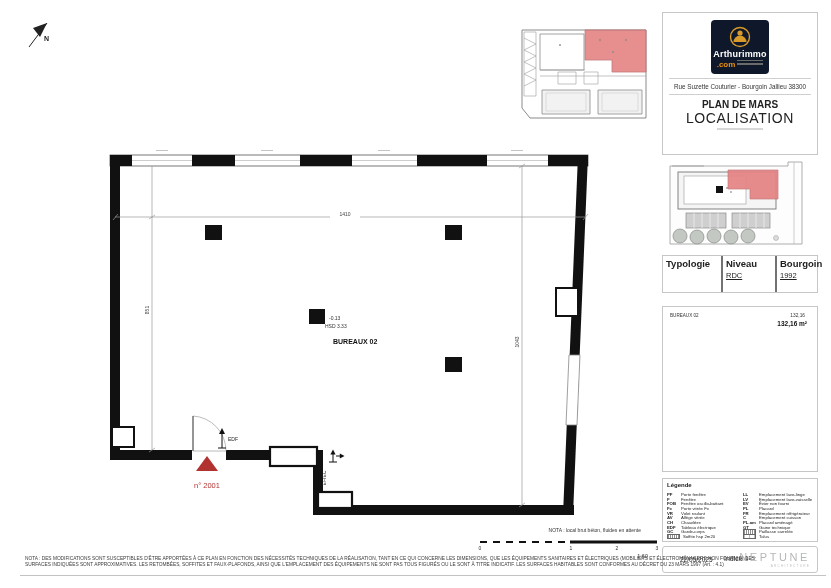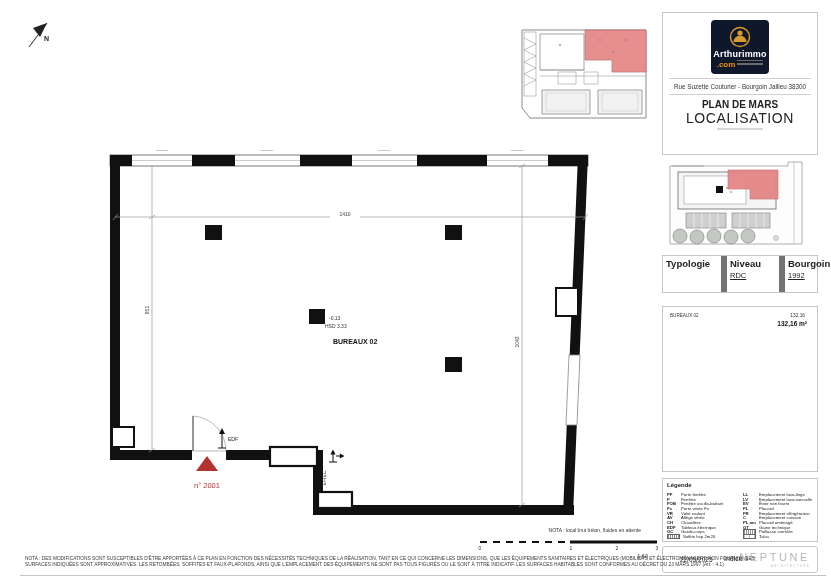--- a/index.html
+++ b/index.html
@@ -23,21 +23,21 @@
   .sep{height:0;border-top:1px solid #cfcfcf;margin:4px 6px;}
   .t-title{font-size:12.5px;font-weight:bold;letter-spacing:.5px;margin-top:3px;}
   .t-addr{font-size:6.3px;color:#333;margin-top:1.5px;}
   .t-doc{font-size:10px;font-weight:bold;margin-top:2px;}
   .t-loc{font-size:14px;letter-spacing:.6px;}
   .t-loc-cap{width:46px;height:2px;background:#d7d7d7;margin:2px auto 0;}
 
   .mapbox{top:158px;height:92px;border:none;}
   .tblbox{top:255px;height:38px;}
   table.typo{border-collapse:collapse;width:100%;height:100%;table-layout:fixed;}
-  table.typo td{border-left:6px solid #737373;vertical-align:top;padding:2px 3px;}
+  table.typo td{border-left:2px solid #737373;vertical-align:top;padding:2px 3px;}
   table.typo td:first-child{border-left:none;}
   .th{font-size:9.5px;font-weight:bold;}
   .tv{font-size:7.5px;margin-top:2px;color:#222;text-decoration:underline;}
 
   .surf{top:306px;height:166px;}
   .surf-room{position:absolute;left:7px;top:6px;font-size:4.6px;color:#333;}
   .surf-area{position:absolute;right:12px;top:6px;font-size:4.8px;color:#333;}
   .surf-total{position:absolute;right:10px;top:13px;font-size:6.5px;font-weight:bold;color:#111;}
 
   .leg{top:478px;height:64px;}

